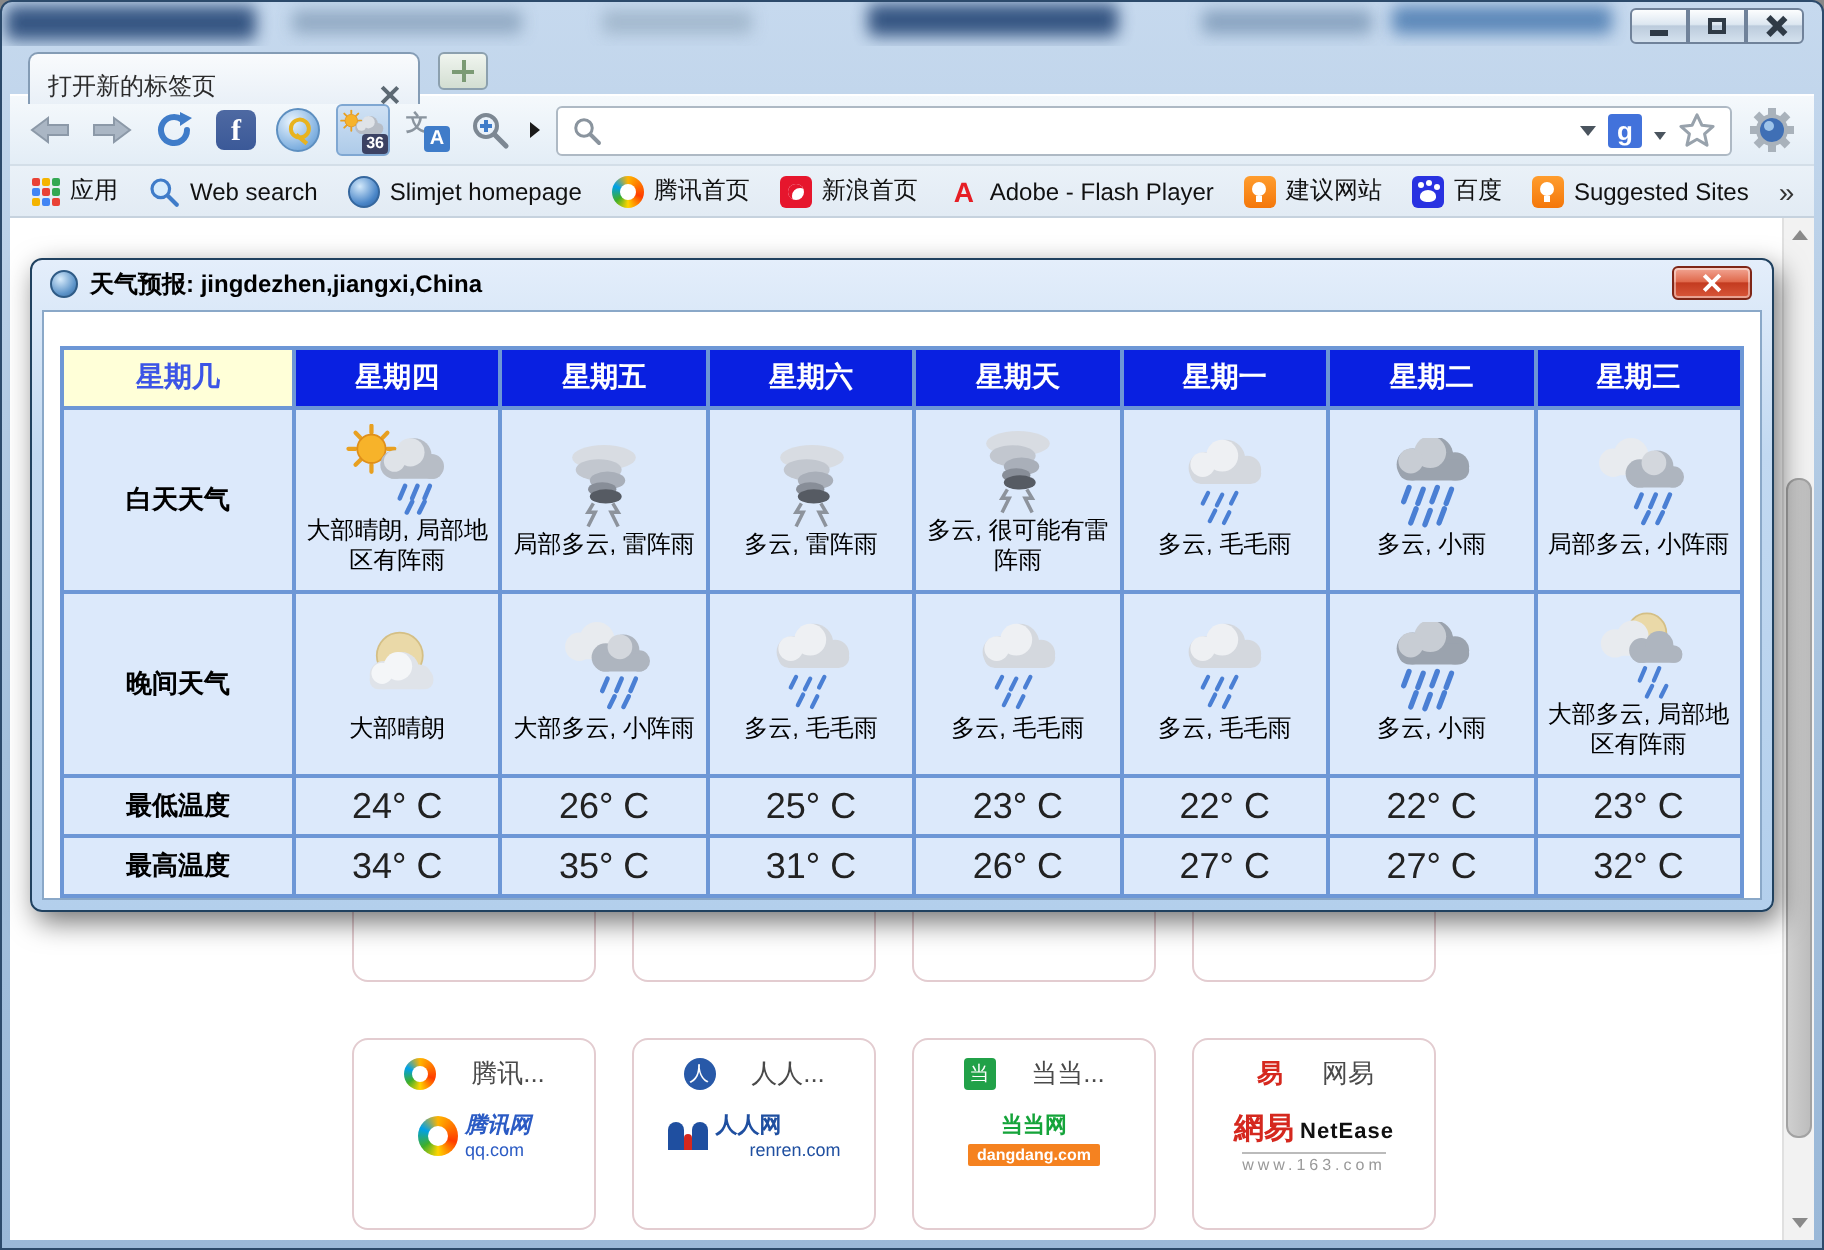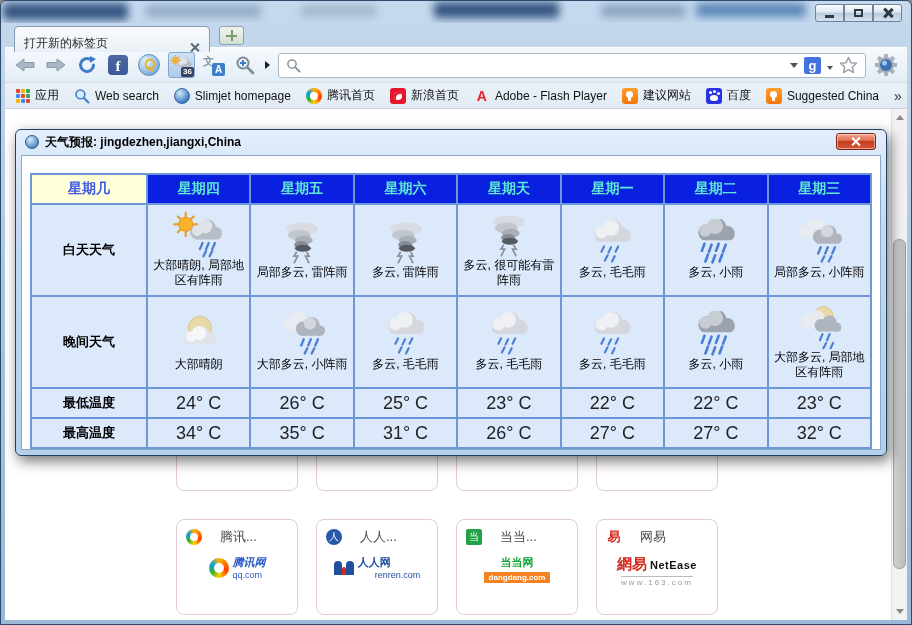--- a/index.html
+++ b/index.html
@@ -87,21 +87,21 @@
   .ic-baidu { border-radius:3px; background:#2932e1; position:relative; }
   .ic-baidu::before{ content:""; position:absolute; left:4px; top:7px; width:8px; height:6px; background:#fff; border-radius:50% 50% 40% 40%; }
   .ic-baidu::after{ content:""; position:absolute; left:3px; top:3px; width:3px; height:3px; background:#fff; border-radius:50%;
     box-shadow:4px -1px 0 #fff, 8px 1px 0 #fff; }
 
   
   .page { position:absolute; top:108px; left:4px; right:4px; bottom:4px; background:#fff; z-index:1; }
   .tile { position:absolute; width:122px; background:#fff; border:1px solid #e3ccd0; border-radius:8px; }
   .ghost { height:92px; top:290px; }
   .tile-real { height:96px; top:410px; }
-  .tile-head { display:flex; align-items:center; gap:18px; padding:8px 9px 2px; font-size:13px; color:#4a4a4a; }
+  .tile-head { display:flex; align-items:center; gap:18px; padding:8px 9px 2px; font-size:13px; color:#4a4a4a;justify-content:center; }
   .tile-logo { display:flex; flex-direction:column; align-items:center; justify-content:center; margin-top:7px; }
   .brand-cn { font-weight:bold; font-size:11px; font-style:italic; }
   .dom-sub { font-size:9px; }
   .logo-row { display:flex; align-items:center; gap:4px; }
   .tencent-mark { width:20px; height:20px; border-radius:50%; background:conic-gradient(#ffb400,#ff3c00 30%,#ffd400 50%,#3fae2a 65%,#00a0e9 82%,#ffb400); position:relative; }
   .tencent-mark::after{ content:""; position:absolute; left:5px; top:5px; width:10px; height:10px; background:#fff; border-radius:50%; }
   .renren-mark { position:relative; width:20px; height:14px; }
   .renren-mark::before{ content:""; position:absolute; left:0; top:0; width:8px; height:14px; background:#1f4fa0; border-radius:4px 4px 0 0; }
   .renren-mark::after{ content:""; position:absolute; right:0; top:0; width:8px; height:14px; background:#1f4fa0; border-radius:4px 4px 0 0; }
   .renren-dot { position:absolute; left:8px; top:6px; width:4px; height:8px; background:#d5281e; border-radius:2px 2px 0 0; }
@@ -136,21 +136,21 @@
     box-shadow:inset 0 0 0 1px rgba(255,255,255,.45); }
   .dlg-close .g-x{ width:9px; height:9px; }
   .dlg-close .g-x::before,.dlg-close .g-x::after{ left:3.5px; top:-1px; width:2.2px; height:11px; background:#fff; }
   .dlg-content { position:absolute; left:5px; right:5px; top:25px; bottom:5px; background:#fff; border:1px solid #8aa8c8; padding:17px 8px 4px; }
 
   table.fc { width:100%; height:100%; border-collapse:collapse; table-layout:fixed; }
   .fc th, .fc td { border:2px solid #6d97d6; text-align:center; vertical-align:middle; padding:1px; }
   .fc col.c0 { width:13.8%; }
   .fc th { height:30px; font-size:14px; font-weight:bold; }
   .th-corner { background:#ffffd8; color:#3c55e6; }
-  .th-day { background:#0920e1; color:#5eead4;font-family:Liberation Serif, serif; }
+  .th-day { background:#0920e1; color:#ffffff;font-family:Liberation Serif, serif; }
   .td-label { background:#dce9fb; font-weight:bold; font-size:13px; color:#000; }
   .td-w { background:#dce9fb; font-size:12px; color:#000; }
   .td-temp { background:#dce9fb; font-size:18px; color:#222; height:30px; }
   .row-wx { height:92px; }
   .wicon { display:block; width:58px; height:46px; margin:1px auto 0; }
   .wtext { line-height:1.2; padding:0 2px 2px; }
 
   .hidden-defs { position:absolute; width:0; height:0; overflow:hidden; }
 </style>
 </head>
@@ -418,21 +418,21 @@
     <div class="bm-item">
       <span class="ic16 ic-bulb"></span>
       <span>建议网站</span>
     </div>
     <div class="bm-item">
       <span class="ic16 ic-baidu"></span>
       <span>百度</span>
     </div>
     <div class="bm-item">
       <span class="ic16 ic-bulb"></span>
-      <span>Suggested China</span>
+      <span>Suggested Sites</span>
     </div>
     <span class="bm-overflow">»</span>
   </div>
 
   <div class="page">
 
     <div class="tile ghost" style="left:171px;"></div>
     <div class="tile ghost" style="left:311px;"></div>
     <div class="tile ghost" style="left:451px;"></div>
     <div class="tile ghost" style="left:591px;"></div>

